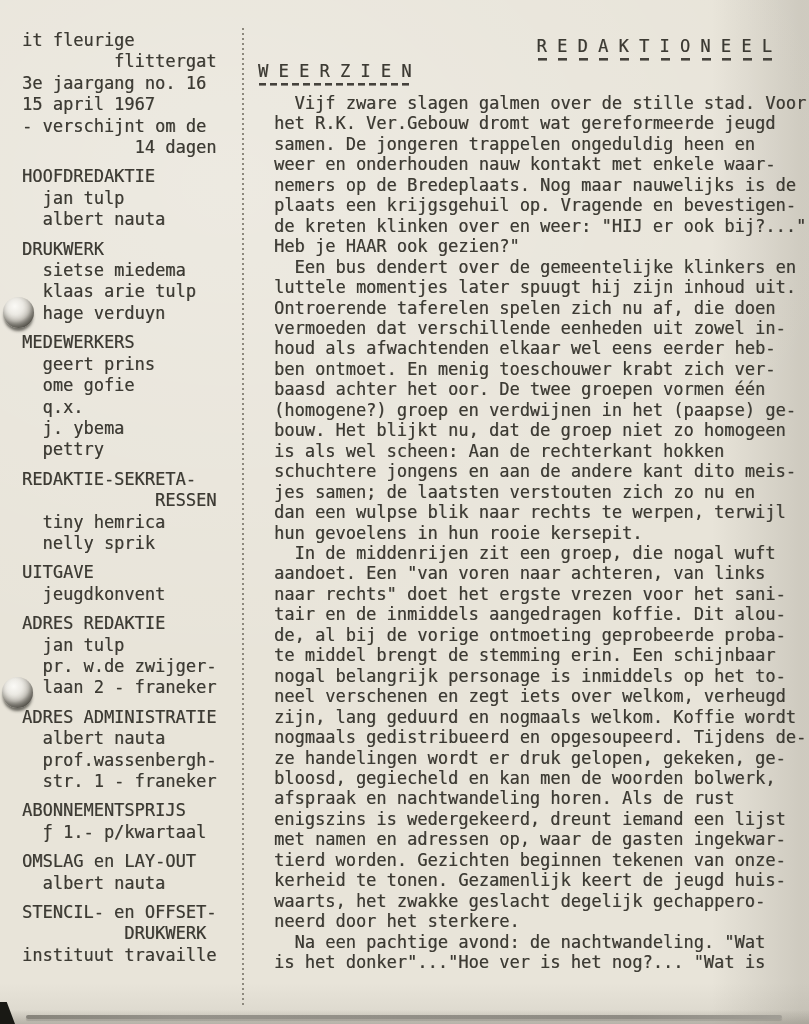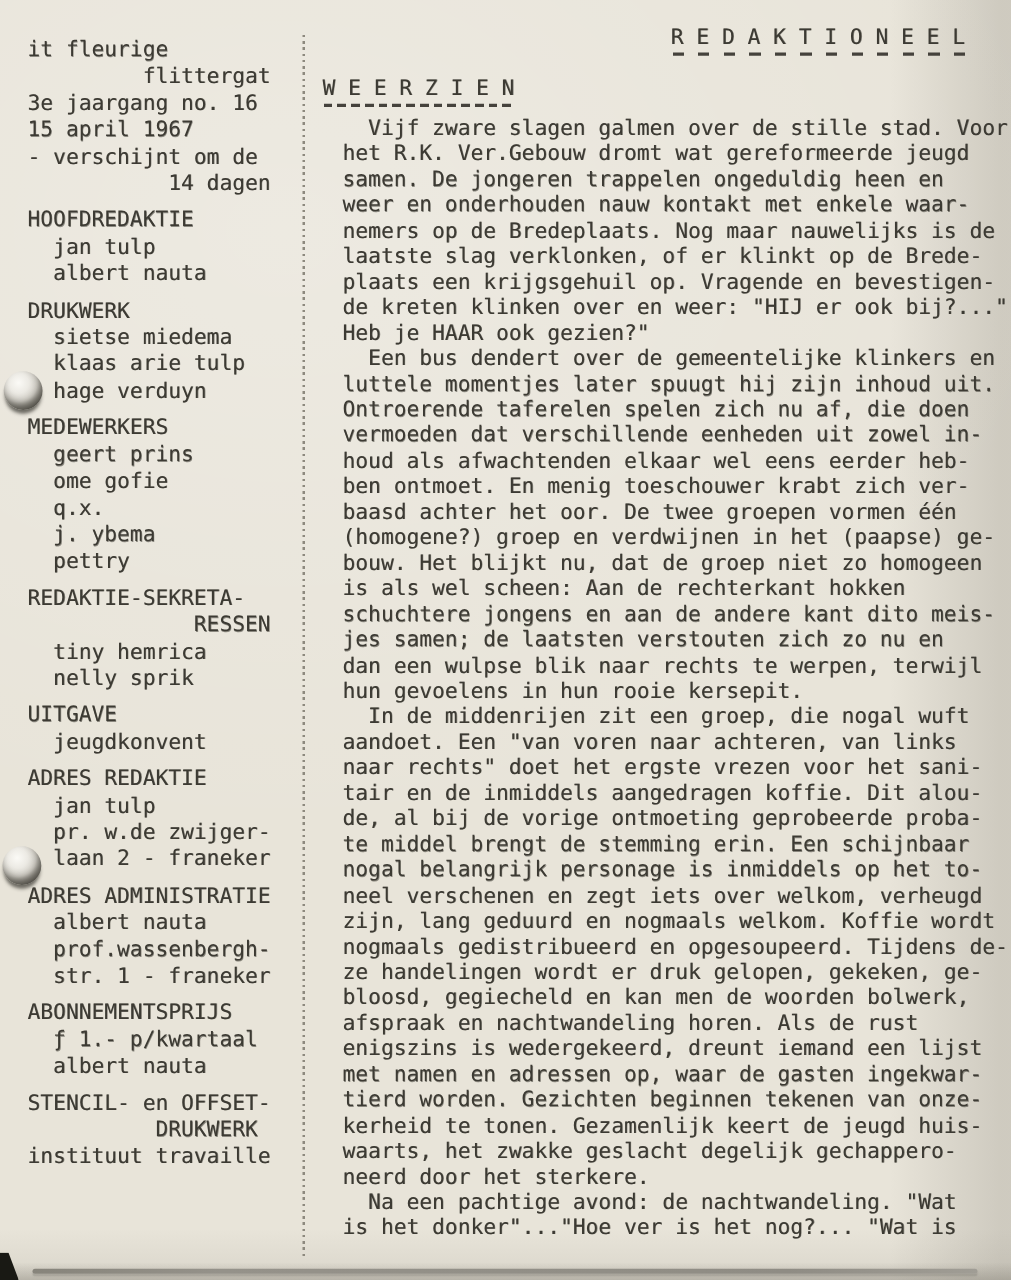--- a/index.html
+++ b/index.html
@@ -36,21 +36,21 @@
 
   
   .divider {
     position: absolute; left: 242px; top: 28px;
     width: 2px; height: 980px;
     background-image: repeating-linear-gradient(to bottom, var(--dot) 0 2px, rgba(0,0,0,0) 2px 5px);
   }
 
   
   .article { position: absolute; left: 258px; top: 0; width: 536px; height: 1024px; }
-  .kicker-row { position: absolute; top: 20px; right: 22px; }
+  .kicker-row { position: absolute; top: 36px; right: 22px; }
   .title-row  { position: absolute; top: 61px; left: 0; }
   .dashed {
     display: inline-block;
     white-space: pre;
     padding-bottom: 5px;
     background-repeat: no-repeat;
     background-size: 100% 2.6px;
     background-position: 1px 100%;
   }
   .kicker-row .dashed {
@@ -163,20 +163,21 @@
       <div class="m-line line">  albert nauta</div>
 
       <div class="m-line line">  prof.wassenbergh-</div>
 
       <div class="m-line line">  str. 1 - franeker</div>
 
       <div class="m-line line k-head">ABONNEMENTSPRIJS</div>
 
       <div class="m-line line">  ƒ 1.- p/kwartaal</div>
 
+      <div class="m-line line k-head">OMSLAG en LAY-OUT</div>
 
       <div class="m-line line">  albert nauta</div>
 
       <div class="m-line line k-head">STENCIL- en OFFSET-</div>
 
       <div class="m-line line">          DRUKWERK</div>
 
       <div class="m-line line">instituut travaille</div>
     </aside>
 
@@ -194,21 +195,20 @@
         <div class="a-line line">  Vijf zware slagen galmen over de stille stad. Voor</div>
 
         <div class="a-line line">het R.K. Ver.Gebouw dromt wat gereformeerde jeugd</div>
 
         <div class="a-line line">samen. De jongeren trappelen ongeduldig heen en</div>
 
         <div class="a-line line">weer en onderhouden nauw kontakt met enkele waar-</div>
 
         <div class="a-line line">nemers op de Bredeplaats. Nog maar nauwelijks is de</div>
 
-        <div class="a-line line">laatste slag verklonken, of er klinkt op de Brede-</div>
 
         <div class="a-line line">plaats een krijgsgehuil op. Vragende en bevestigen-</div>
 
         <div class="a-line line">de kreten klinken over en weer: "HIJ er ook bij?..."</div>
 
         <div class="a-line line">Heb je HAAR ook gezien?"</div>
 
         <div class="a-line line">  Een bus dendert over de gemeentelijke klinkers en</div>
 
         <div class="a-line line">luttele momentjes later spuugt hij zijn inhoud uit.</div>

